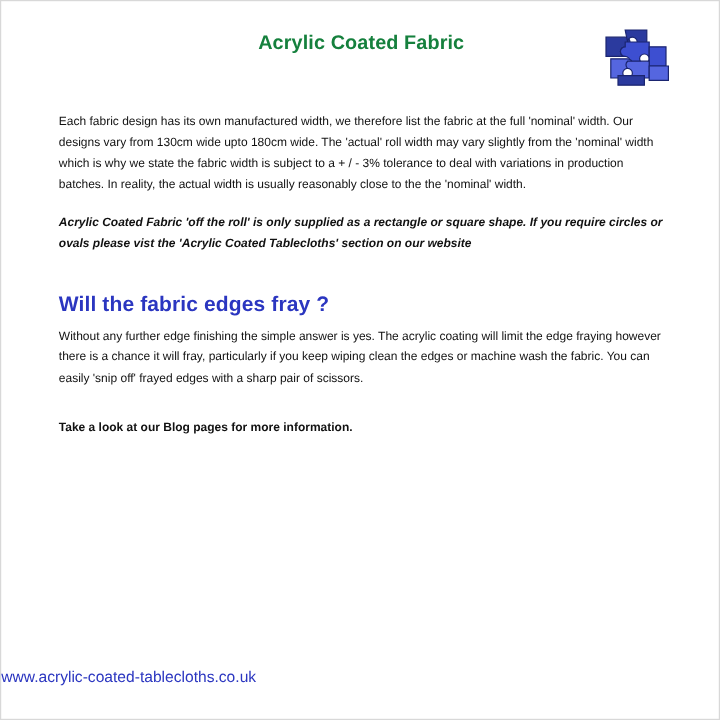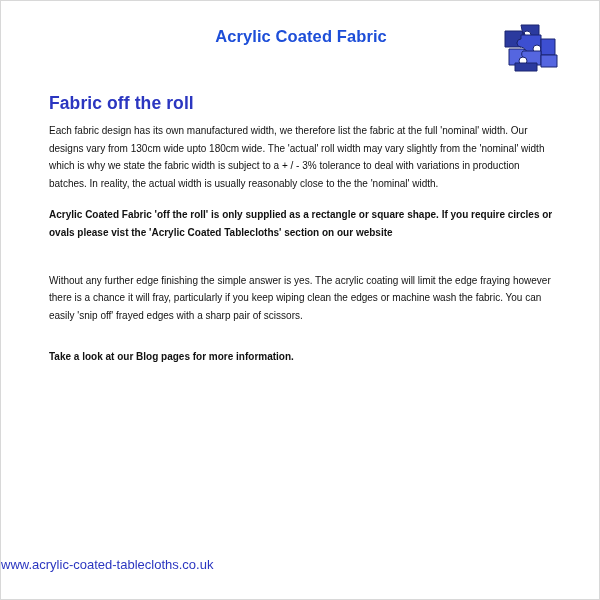--- a/index.html
+++ b/index.html
@@ -24,21 +24,21 @@
   .header {
     position: absolute;
     top: 24px;
     left: 0;
     width: 600px;
     text-align: center;
   }
   .header .title-line {
     font-size: 16.5px;
     font-weight: bold;
-    color: #1d4ed8;
+    color: #15803d;
     line-height: 22px;
     letter-spacing: 0.1px;
   }
   .logo {
     position: absolute;
     top: 18px;
     right: 28px;
     width: 96px;
     height: 60px;
   }
@@ -57,20 +57,21 @@
   }
   p.body-text {
     font-size: 10px;
     line-height: 17.6px;
     margin: 0 0 14px 0;
     color: #111111;
     text-align: left;
   }
   p.body-text.bold {
     font-weight: bold;
+    font-style: italic;
   }
   p.body-text.italic-bold {
     font-weight: bold;
   }
   .spacer-lg {
     height: 16px;
   }
   .spacer-md {
     height: 10px;
   }
@@ -111,26 +112,26 @@
         <path d="M66 36 h16 v12 h-16 z"></path>
       </g>
       <g fill="#2b3a9e" stroke="#1b2570" stroke-width="1">
         <path d="M40 44 h22 v8 h-22 z"></path>
       </g>
     </svg>
   </div>
 
   <div class="content">
 
-    <h2 class="section-heading">Fabric off the roll</h2>
     <p class="body-text">Each fabric design has its own manufactured width, we therefore list the fabric at the full 'nominal' width.  Our designs vary from 130cm wide upto 180cm wide. The 'actual' roll width may vary slightly from the 'nominal' width which is why we state the fabric width is subject to a + / - 3% tolerance to deal with variations in production batches. In reality, the actual width is usually reasonably close to the the 'nominal' width.</p>
     <p class="body-text bold">Acrylic Coated Fabric 'off the roll' is only supplied as a rectangle or square shape. If you require circles or ovals please vist the 'Acrylic Coated Tablecloths' section on our website</p>
 
     <div class="spacer-lg"></div>
 
+    <h2 class="section-heading">Will the fabric edges fray ?</h2>
     <p class="body-text">Without any further edge finishing the simple answer is yes. The acrylic coating will limit the edge fraying however there is a chance it will fray, particularly if you keep wiping clean the edges or machine wash the fabric. You can easily 'snip off' frayed edges with a sharp pair of scissors.</p>
     <div class="spacer-md"></div>
     <p class="body-text italic-bold">Take a look at our Blog pages for more information.</p>
 
   </div>
 
   <div class="footer">
     <a href="#">www.acrylic-coated-tablecloths.co.uk</a>
   </div>
 

